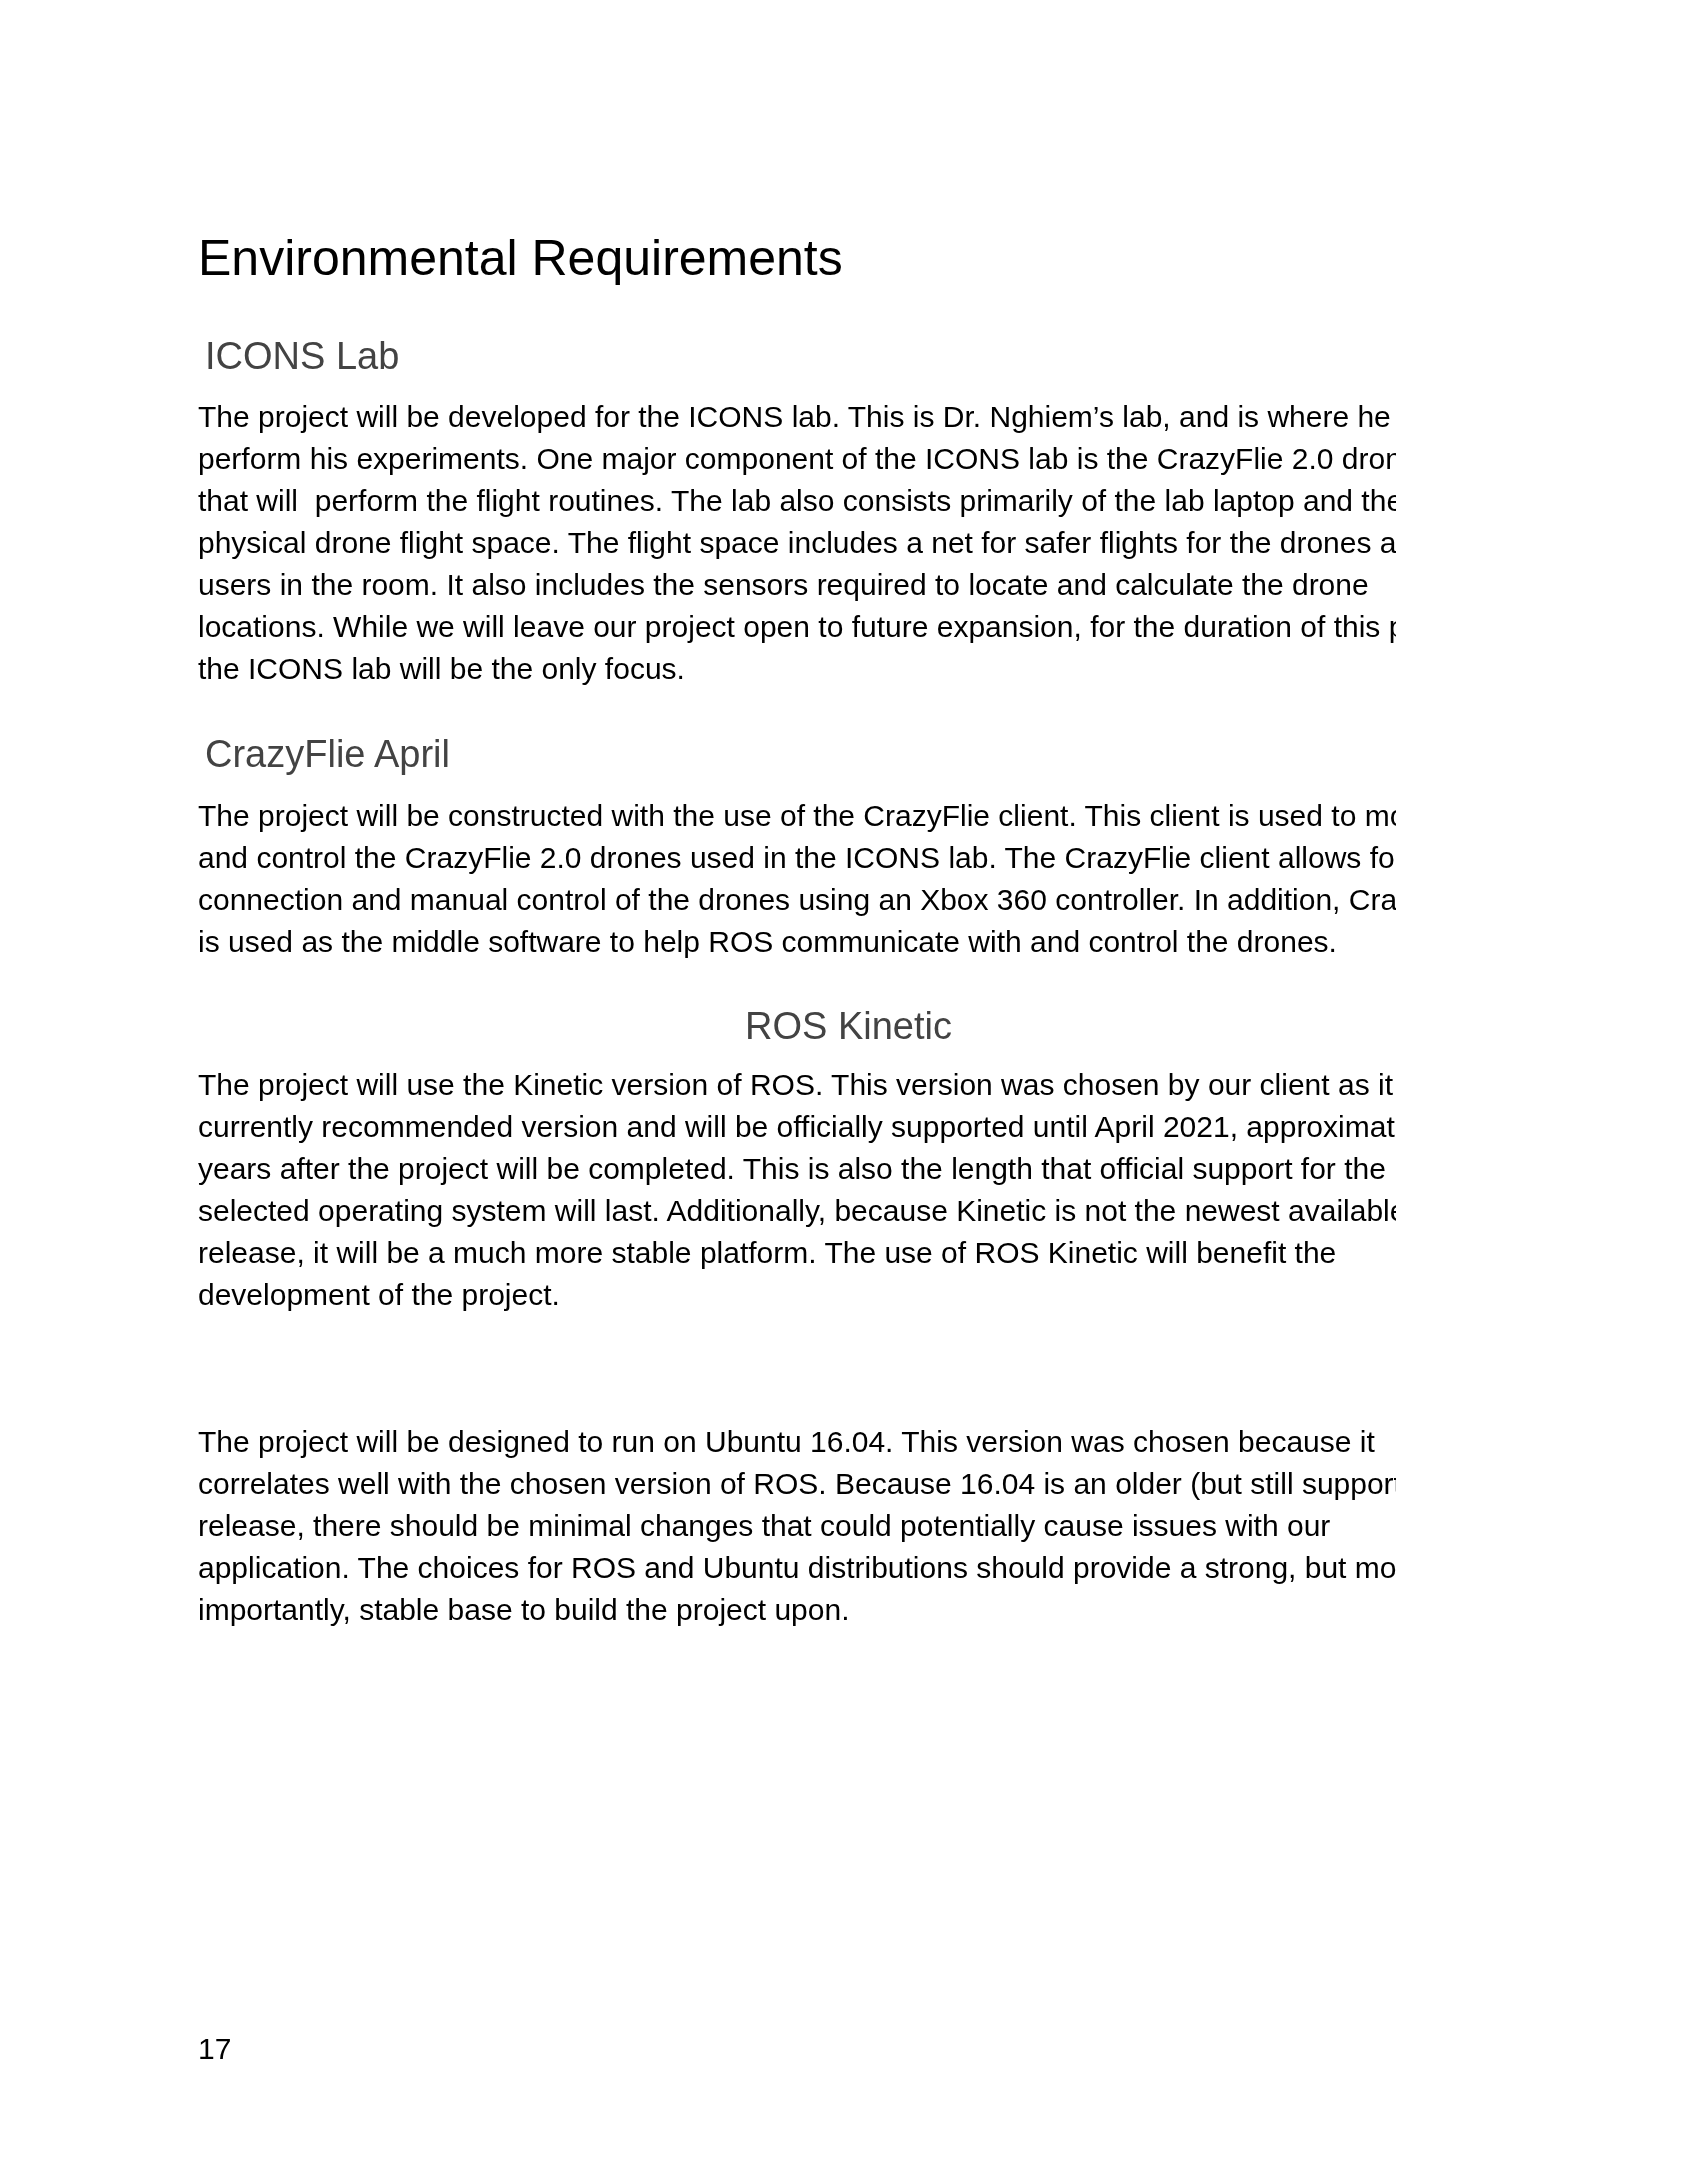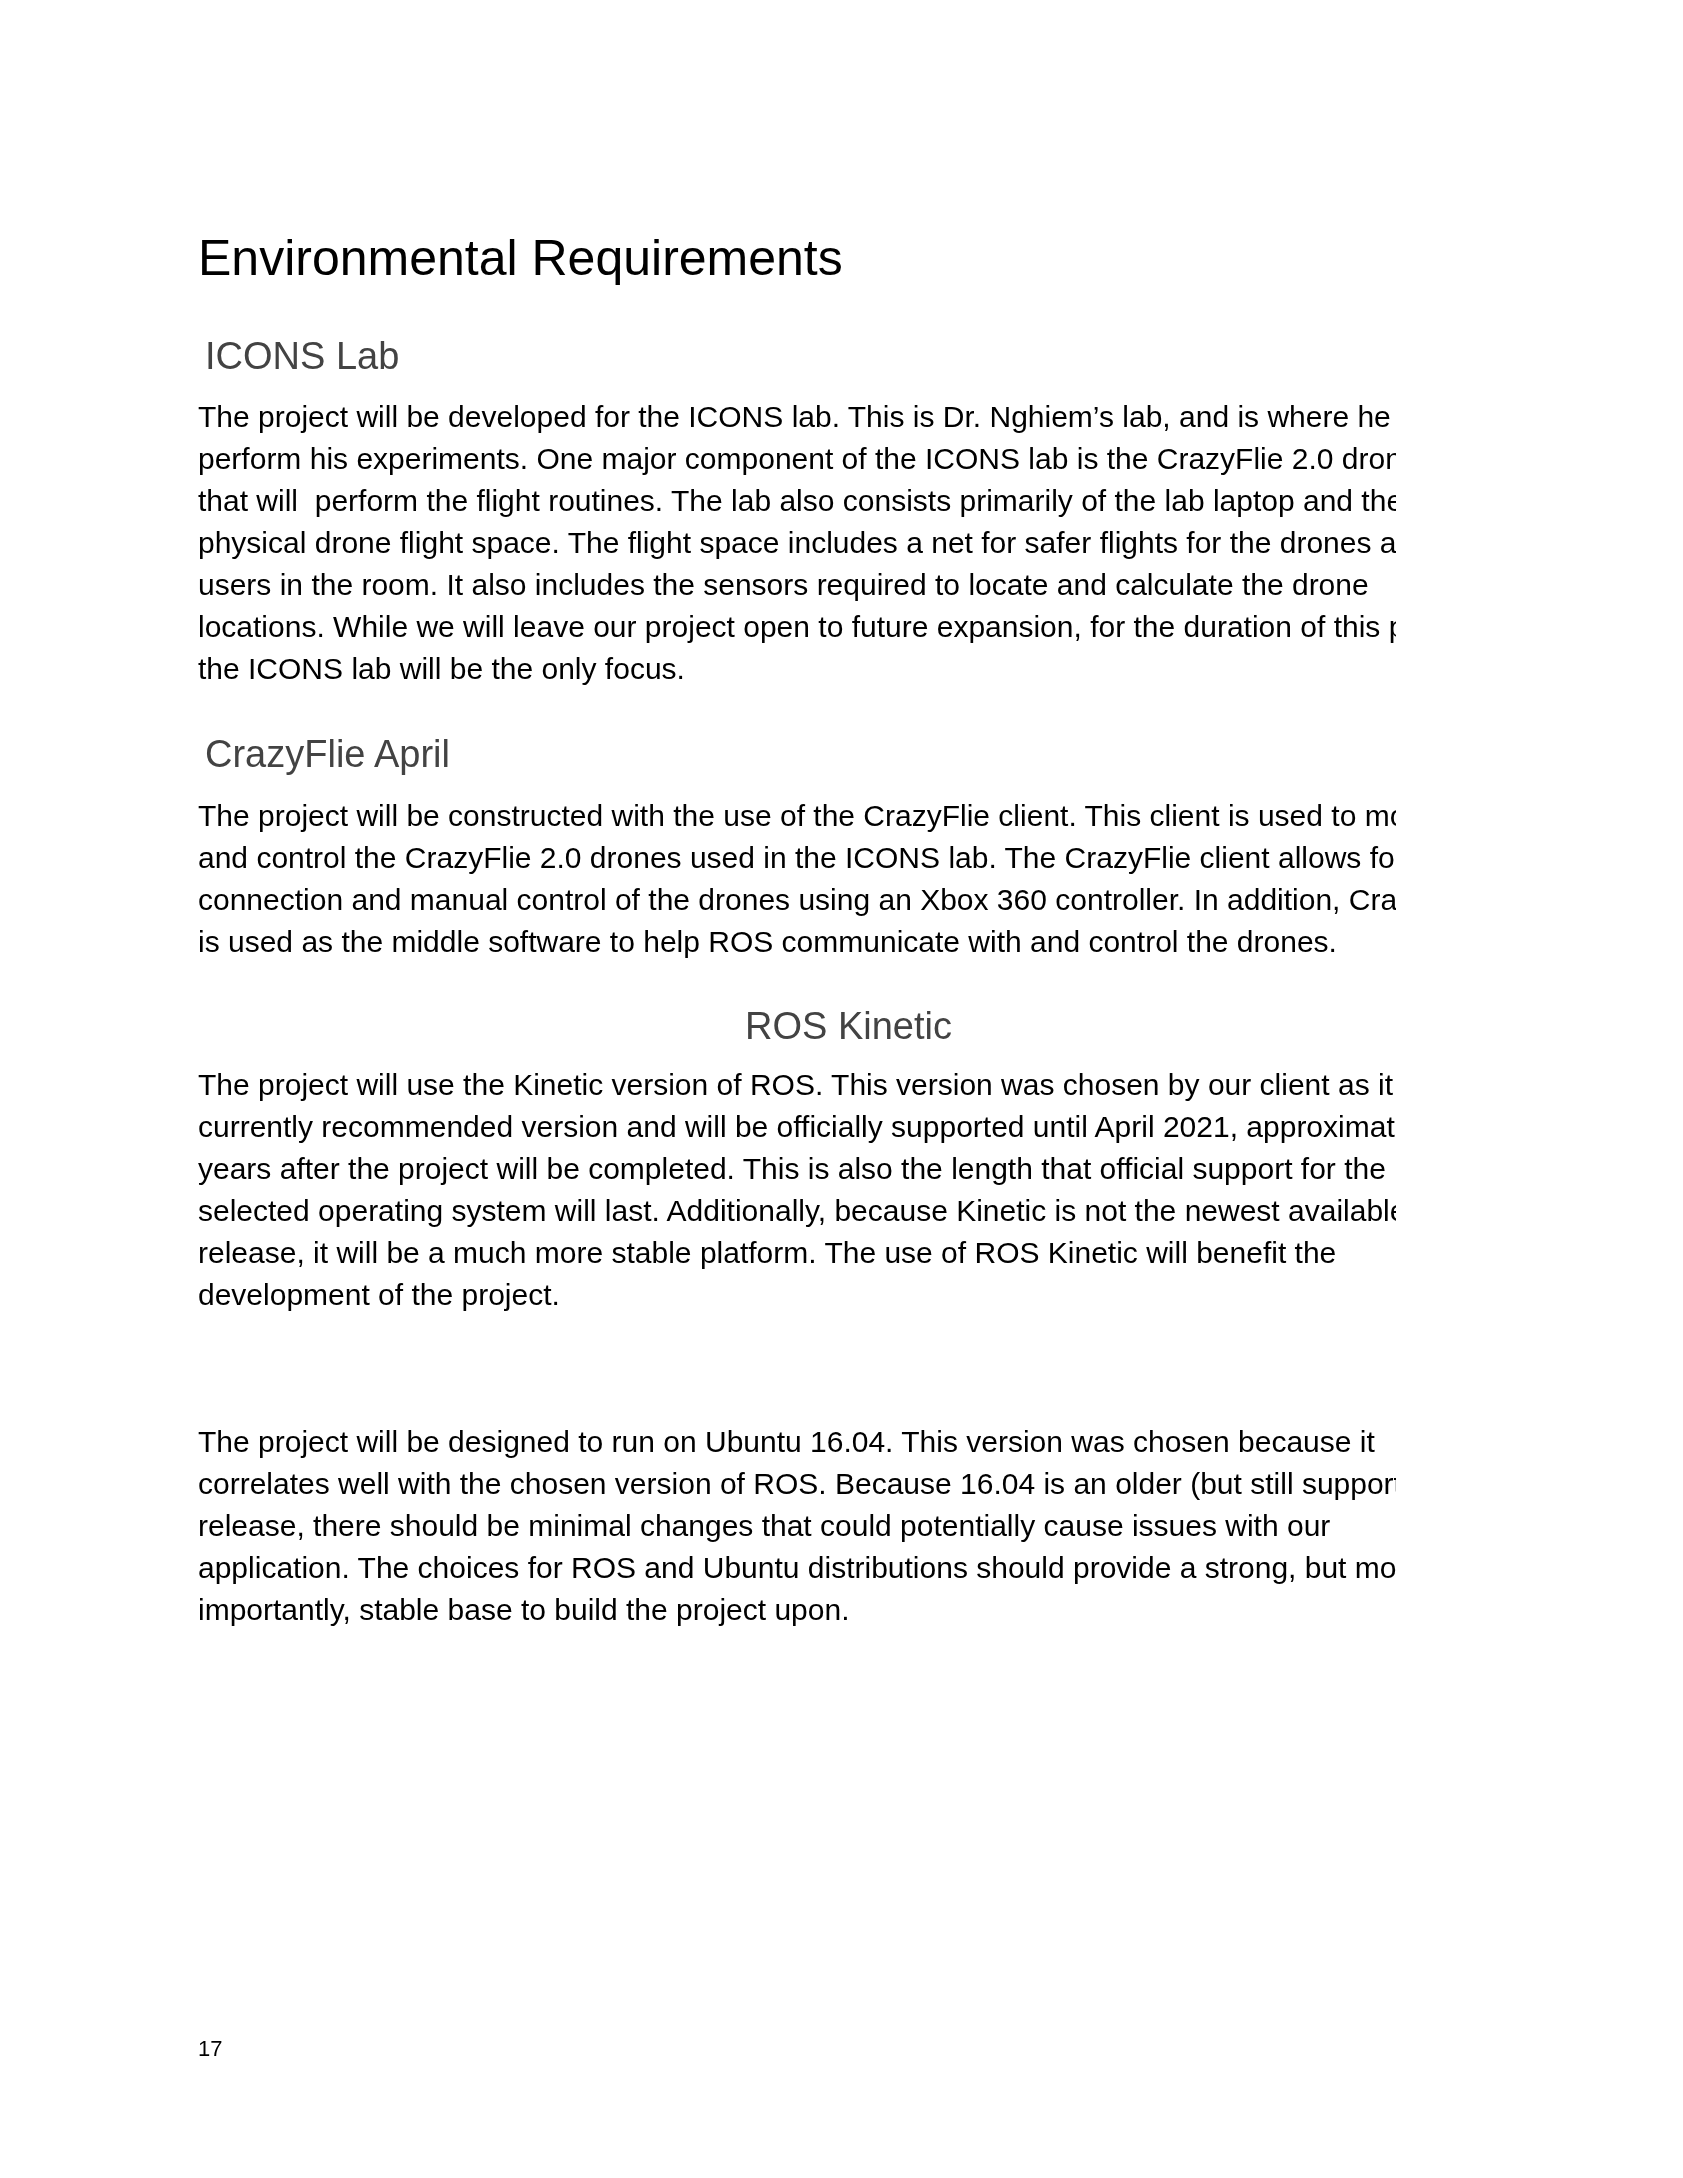--- a/index.html
+++ b/index.html
@@ -52,21 +52,21 @@
   .h-s1 { top: 732px; }
   .p-s1 { top: 795px; }
   .h-s2 { top: 1004px; text-align: center; }
   .p-s2 { top: 1064px; }
   .h-s3 { top: 1358px; }
   .p-s3 { top: 1421px; }
   .page-number {
     position: absolute;
     left: 198px;
     top: 2028px;
-    font-size: 22px;
+    font-size: 30px;
     line-height: 42px;
     color: #000000;
   }
 </style>
 </head>
 <body>
 
 <div class="page">
 
   <h1 class="doc-title">Environmental Requirements</h1>

